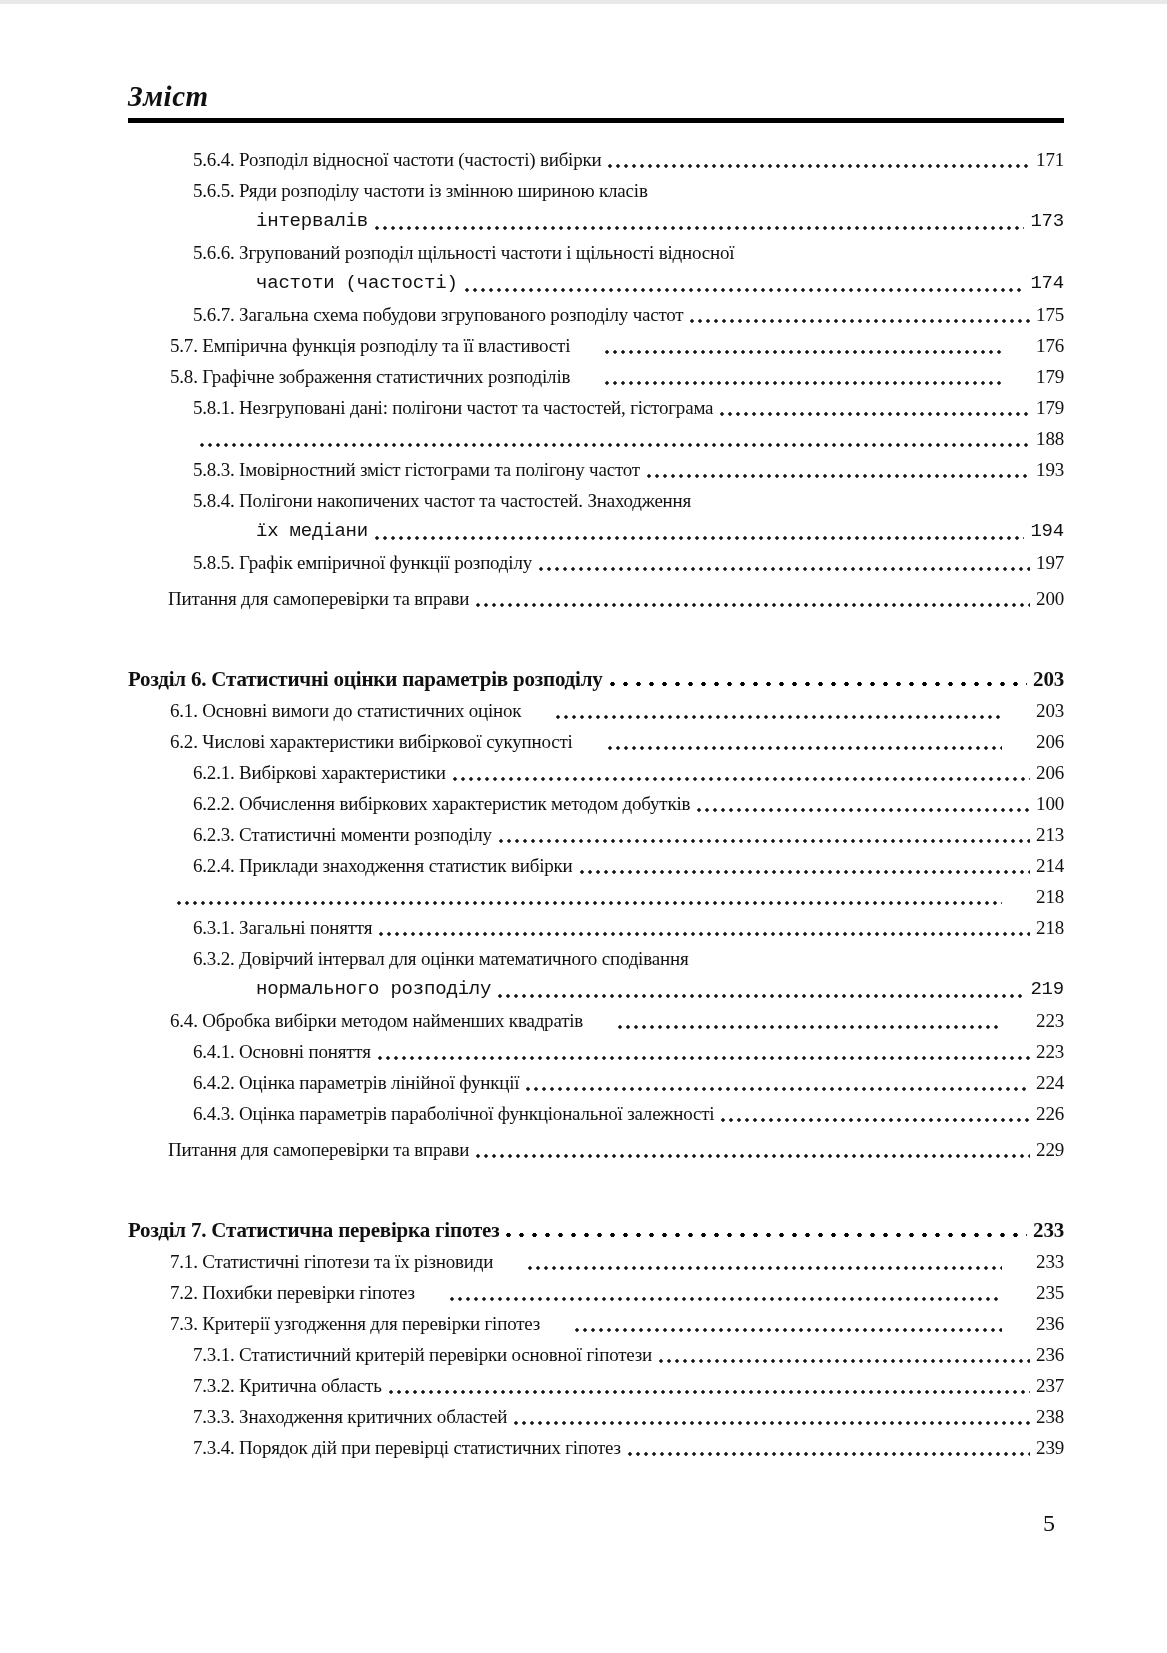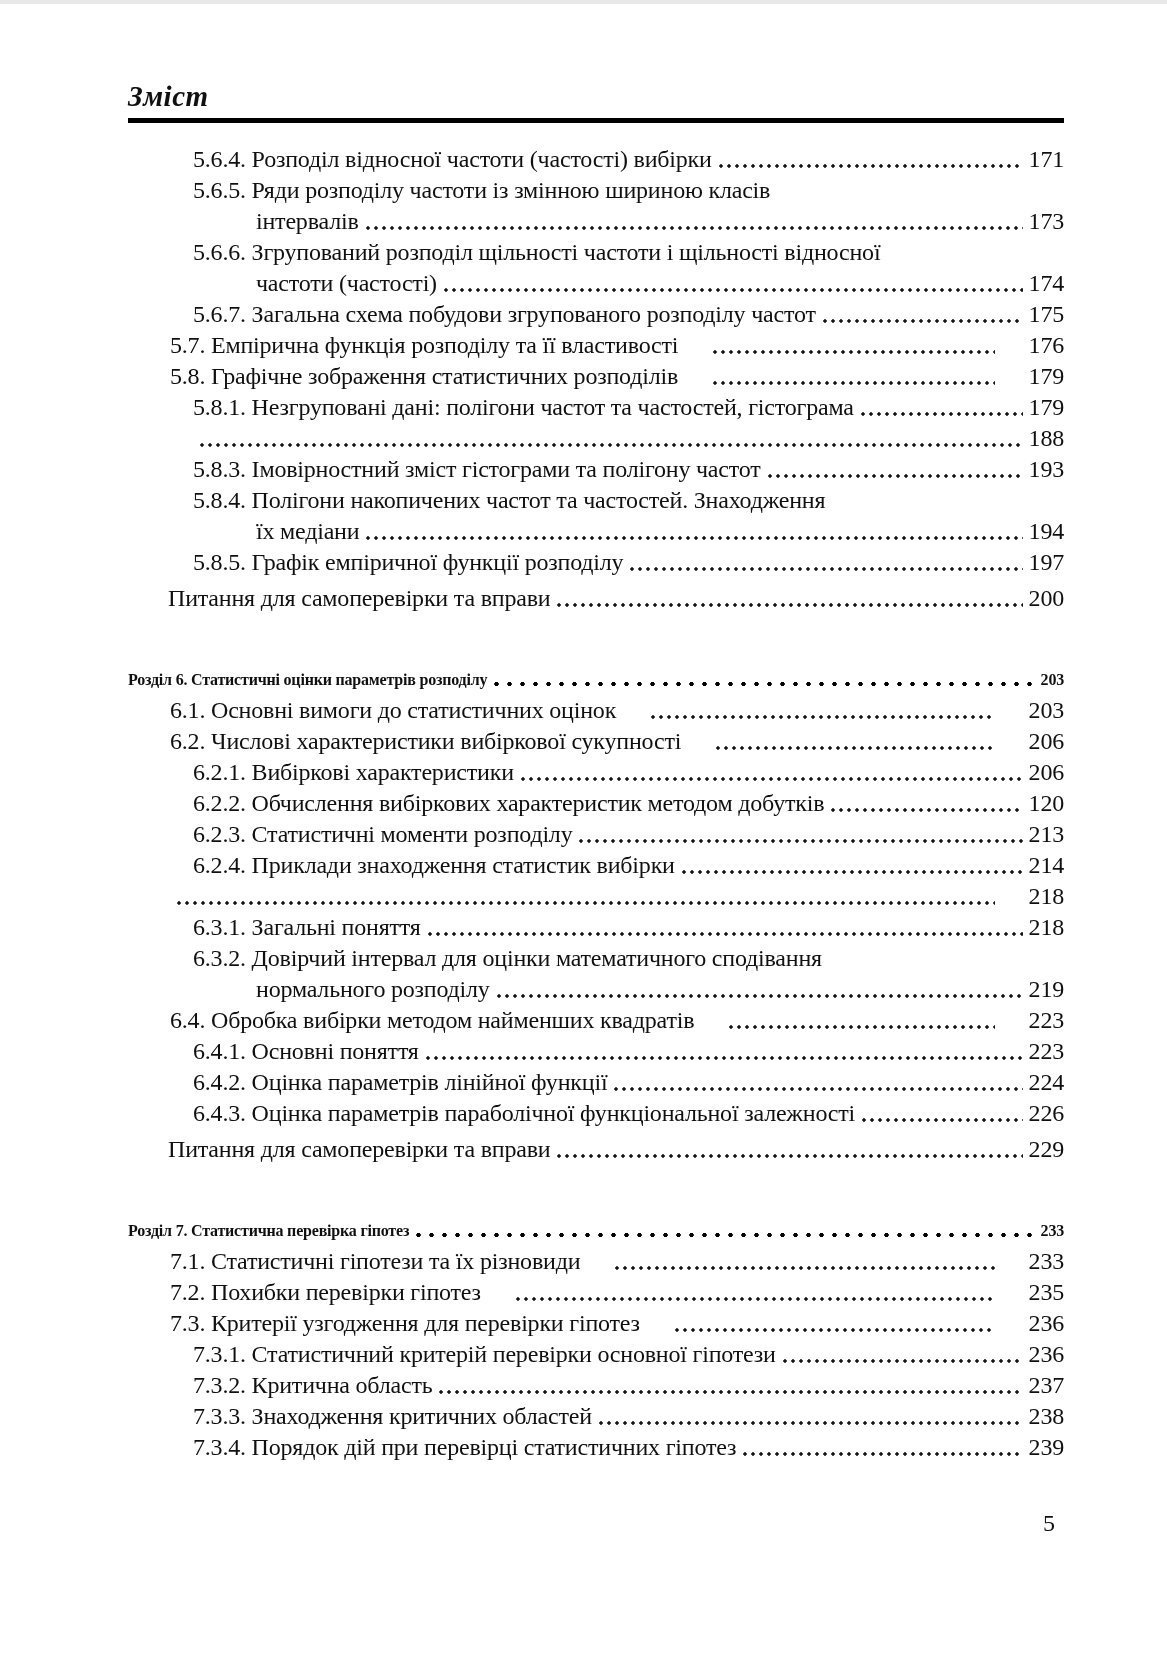--- a/index.html
+++ b/index.html
@@ -14,42 +14,42 @@
   }
   .content{position:absolute;left:128px;top:76px;width:936px;}
   .header-title{
     font-size:29px;font-weight:bold;font-style:italic;
     letter-spacing:0.5px;
   }
   .header-rule{height:5px;background:#000;margin-top:5px;}
   .toc{margin-top:21px;}
   .row{
     display:flex;align-items:flex-end;
-    font-size:24px;line-height:31px;
+    font-size:19px;line-height:31px;
     letter-spacing:-0.2px;
     position:relative;
   }
   .row .txt{white-space:nowrap;}
   .leader{flex:1 1 auto;min-width:18px;position:relative;align-self:stretch;}
   .leader::after{
     content:"";position:absolute;left:7px;right:3px;bottom:7px;height:4px;
     background-image:radial-gradient(circle at 2px 2px,#141414 1.5px,transparent 1.8px);
     background-size:8px 4px;background-repeat:repeat-x;background-position:left bottom;
   }
   .pagenum{padding-left:3px;text-align:center;}
   
-  .row.chapter{font-weight:bold;margin-top:50px;font-size:16px;}
+  .row.chapter{font-weight:bold;margin-top:50px;font-size:21px;}
   .row.chapter .leader::after{
     background-image:radial-gradient(circle at 2.5px 2px,#000 2px,transparent 2.3px);
     background-size:13px 5px;height:5px;bottom:8px;
   }
   .row.section{padding-left:42px;gap:28px;}
   .row.subsection{padding-left:65px;}
   .row.questions{padding-left:40px;margin-top:5px;}
-  .row.cont{padding-left:128px;}
+  .row.cont{padding-left:128px;font-family:Liberation Mono, monospace;}
   .row.firstline{}
   .footer-pagenum{
     position:absolute;top:1506px;right:112px;
     font-size:24px;
   }
 </style>
 </head>
 <body>
 
 <div class="page">
@@ -142,21 +142,21 @@
           <span class="pagenum">206</span>
         </div>
         <div class="row subsection">
           <span class="txt">6.2.1. Вибіркові характеристики</span>
           <span class="leader"></span>
           <span class="pagenum">206</span>
         </div>
         <div class="row subsection">
           <span class="txt">6.2.2. Обчислення вибіркових характеристик методом добутків</span>
           <span class="leader"></span>
-          <span class="pagenum">120</span>
+          <span class="pagenum">100</span>
         </div>
         <div class="row subsection">
           <span class="txt">6.2.3. Статистичні моменти розподілу</span>
           <span class="leader"></span>
           <span class="pagenum">213</span>
         </div>
         <div class="row subsection">
           <span class="txt">6.2.4. Приклади знаходження статистик вибірки</span>
           <span class="leader"></span>
           <span class="pagenum">214</span>

